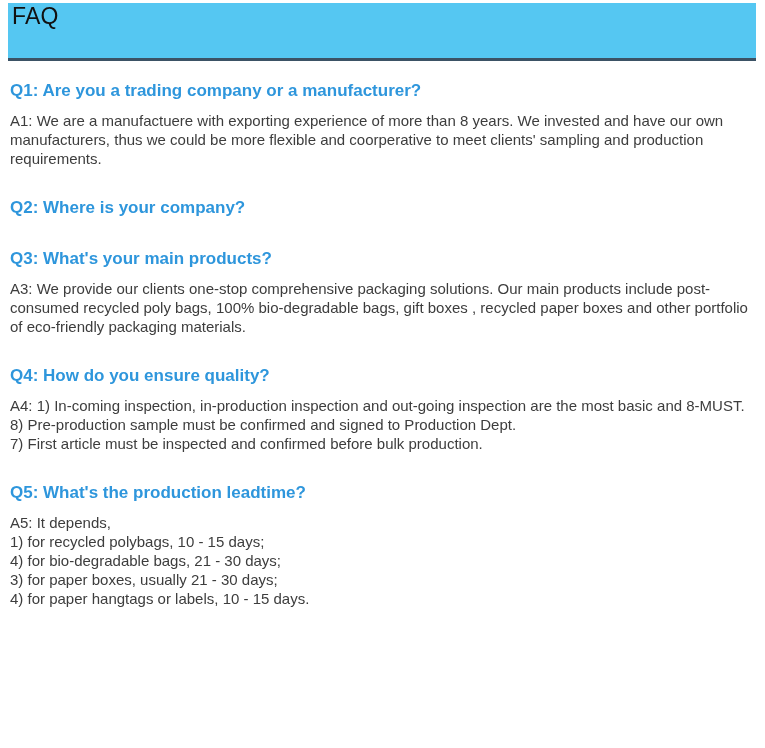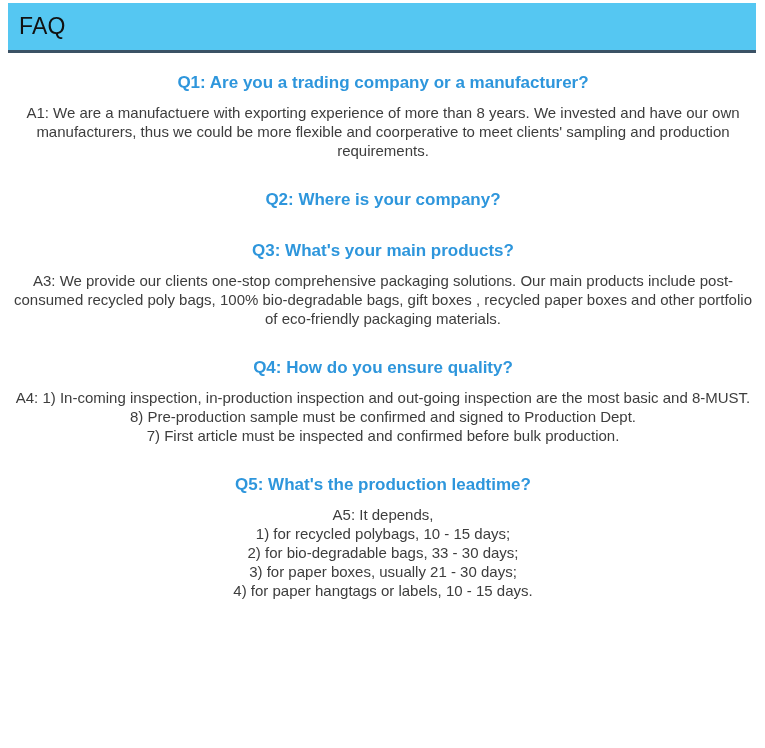--- a/index.html
+++ b/index.html
@@ -17,39 +17,38 @@
     font-family: "Liberation Sans", sans-serif;
   }
   body {
     width: 765px;
     min-height: 748px;
   }
   .page {
     padding: 3px 9px 10px 8px;
   }
   .faq-header {
-    height: 50px;
+    height: 58px;
     background: var(--header-bg, #55c7f2);
     border-bottom: 3px solid var(--header-border, #3b5265);
     display: flex;
-    align-items: center;
-    padding-left: 11px;
+    align-items: flex-start;
+    padding-left: 4px;
   }
   .faq-title {
     font-size: 23px;
     color: var(--title-color, #111);
     font-weight: 400;
     letter-spacing: 0.2px;
   }
   .faq-body {
     padding: 0 0 0 2px;
   }
   .faq-item {
     margin-top: 29px;
-    text-align: center;
   }
   .faq-item:first-child {
     margin-top: 19px;
   }
   .question {
     margin: 0 0 9px 0;
     font-size: 17px;
     font-weight: 700;
     color: var(--question-color, #2e96dc);
     line-height: 22px;
@@ -100,20 +99,20 @@
         <div class="answer-line">8) Pre-production sample must be confirmed and signed to Production Dept.</div>
         <div class="answer-line">7) First article must be inspected and confirmed before bulk production.</div>
       </div>
     </div>
 
     <div class="faq-item">
       <h3 class="question">Q5: What's the production leadtime?</h3>
       <div class="answer">
         <div class="answer-line">A5: It depends,</div>
         <div class="answer-line">1) for recycled polybags, 10 - 15 days;</div>
-        <div class="answer-line">2) for bio-degradable bags, 33 - 30 days;</div>
+        <div class="answer-line">4) for bio-degradable bags, 21 - 30 days;</div>
         <div class="answer-line">3) for paper boxes, usually 21 - 30 days;</div>
         <div class="answer-line">4) for paper hangtags or labels, 10 - 15 days.</div>
       </div>
     </div>
 
   </div>
 </div>
 
 </body></html>

